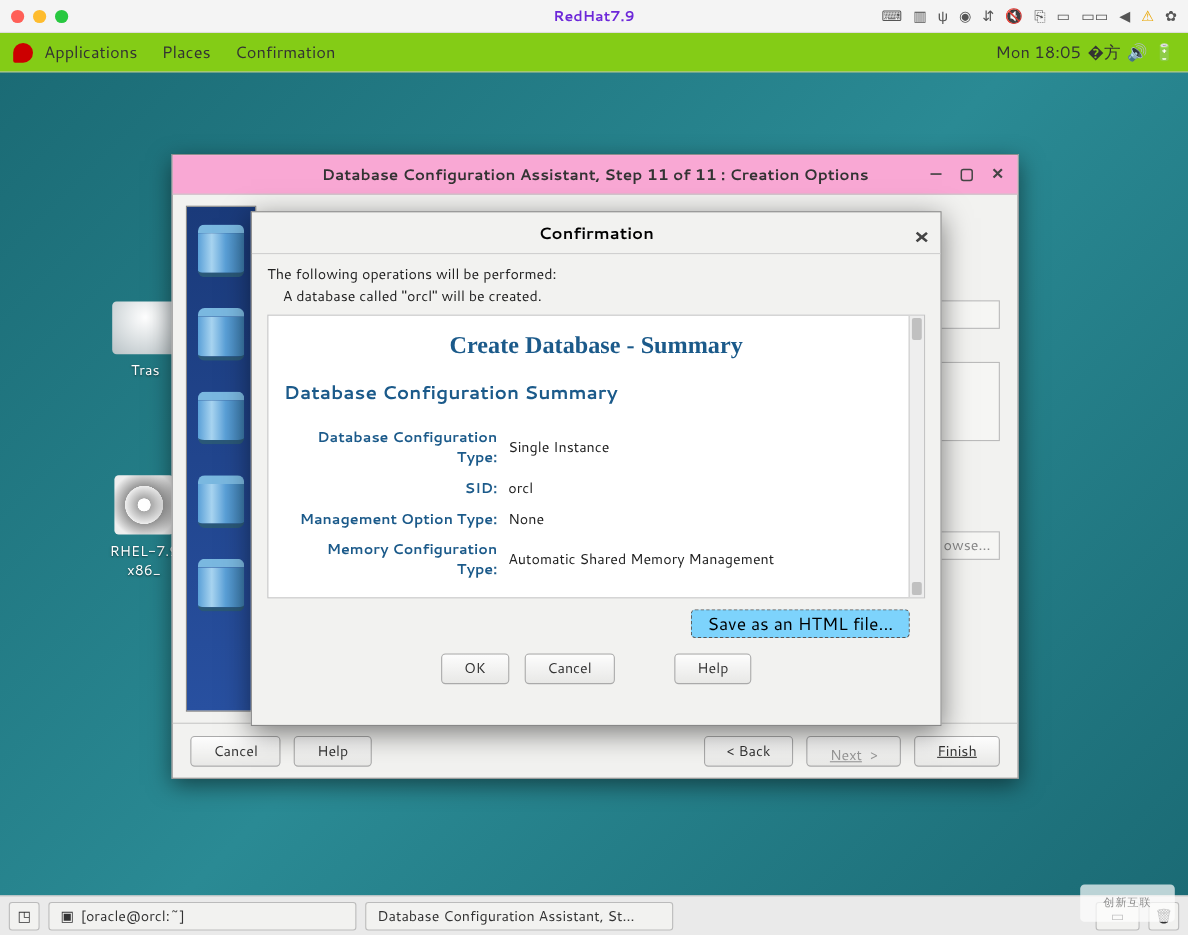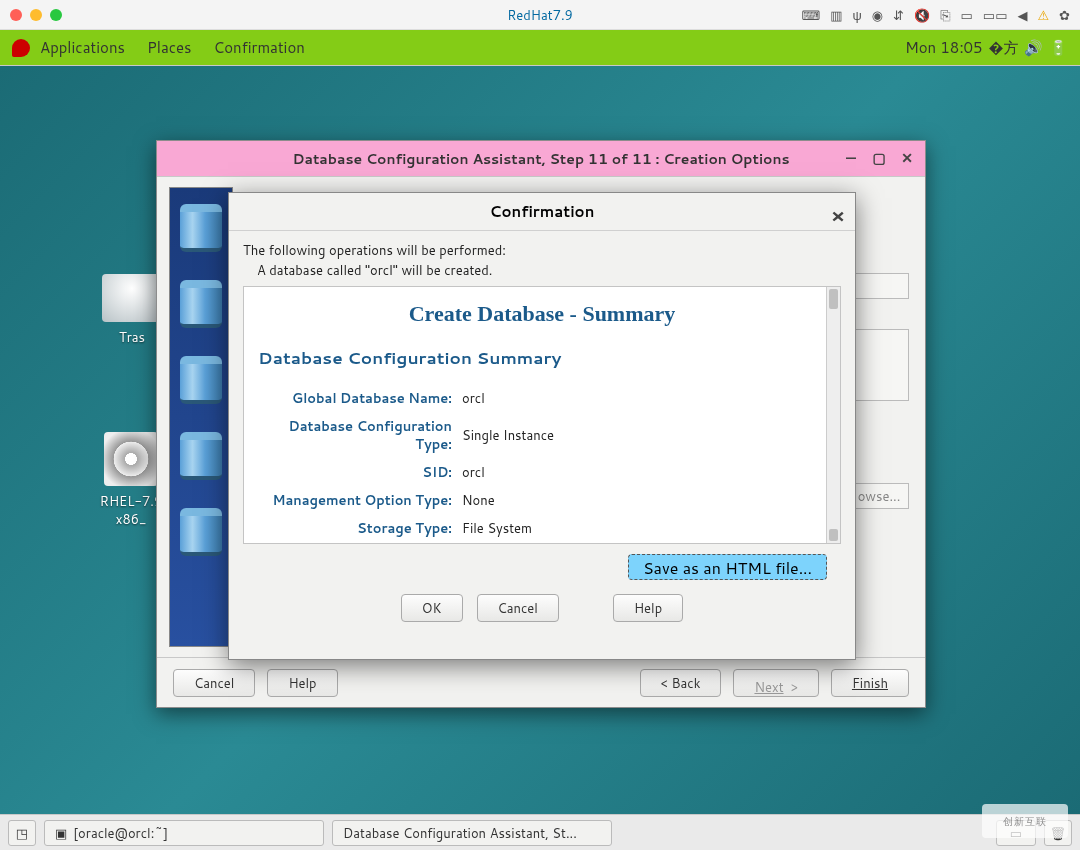--- a/index.html
+++ b/index.html
@@ -3,21 +3,21 @@
 <meta charset="utf-8">
 <style>
   * { box-sizing: border-box; margin: 0; padding: 0; font-family: "Cantarell", "Helvetica Neue", Arial, sans-serif; }
   body { width: 1080px; height: 850px; overflow: hidden; background: #207680; position: relative; }
 
   
   .mac-titlebar { height: 30px; background: #f4f4f4; display: flex; align-items: center; padding: 0 10px; border-bottom: 1px solid #ddd; }
   .traffic { display: flex; gap: 8px; margin-right: 12px; }
   .tl-dot { width: 12px; height: 12px; border-radius: 50%; }
   .tl-red { background: #ff5f57; } .tl-yellow { background: #febc2e; } .tl-green { background: #28c840; }
-  .mac-title { position: absolute; left: 50%; transform: translateX(-50%); font-size: 13px; color: #0369a1; }
+  .mac-title { position: absolute; left: 50%; transform: translateX(-50%); font-size: 13px; color: #6d28d9; font-weight: bold; }
   .mac-right-icons { margin-left: auto; display: flex; gap: 10px; color: #555; font-size: 13px; }
 
   
   .gnome-bar { height: 36px; background: #84cc16; border-bottom: 1px solid #c8c8c8; display: flex; align-items: center; padding: 0 12px; font-size: 15px; color: #333; position: relative; }
   .gnome-bar .redhat { width: 18px; height: 18px; background: #cc0000; border-radius: 50% 50% 50% 10%; margin-right: 10px; }
   .gnome-bar .menu-item { margin-right: 22px; cursor: pointer; }
   .gnome-bar .right { margin-left: auto; display: flex; align-items: center; gap: 6px; color: #333; }
   .gnome-bar .tray-icon { font-size: 15px; color:#333;}
   .warn-icon { color:#e9a500; }
 
@@ -184,38 +184,30 @@
   </div>
   <div class="modal-body">
     <p>The following operations will be performed:</p>
     <p class="indent">A database called "orcl" will be created.</p>
     <div class="summary-frame">
       <div class="sum-h1">Create Database - Summary</div>
       <div class="sum-h2">Database Configuration Summary</div>
       <table class="sum-table">
         <tbody id="sum-rows">
             <tr>
-              <td class="k">Global Database Name:</td>
-              <td class="v">orcl</td>
-            </tr>
-            <tr>
               <td class="k">Database Configuration Type:</td>
               <td class="v">Single Instance</td>
             </tr>
             <tr>
               <td class="k">SID:</td>
               <td class="v">orcl</td>
             </tr>
             <tr>
               <td class="k">Management Option Type:</td>
               <td class="v">None</td>
-            </tr>
-            <tr>
-              <td class="k">Storage Type:</td>
-              <td class="v">File System</td>
             </tr>
             <tr>
               <td class="k">Memory Configuration Type:</td>
               <td class="v">Automatic Shared Memory Management</td>
             </tr>
           </tbody>
       </table>
       <div class="scrollbar">
         <div class="thumb"></div>
         <div class="thumb2"></div>

